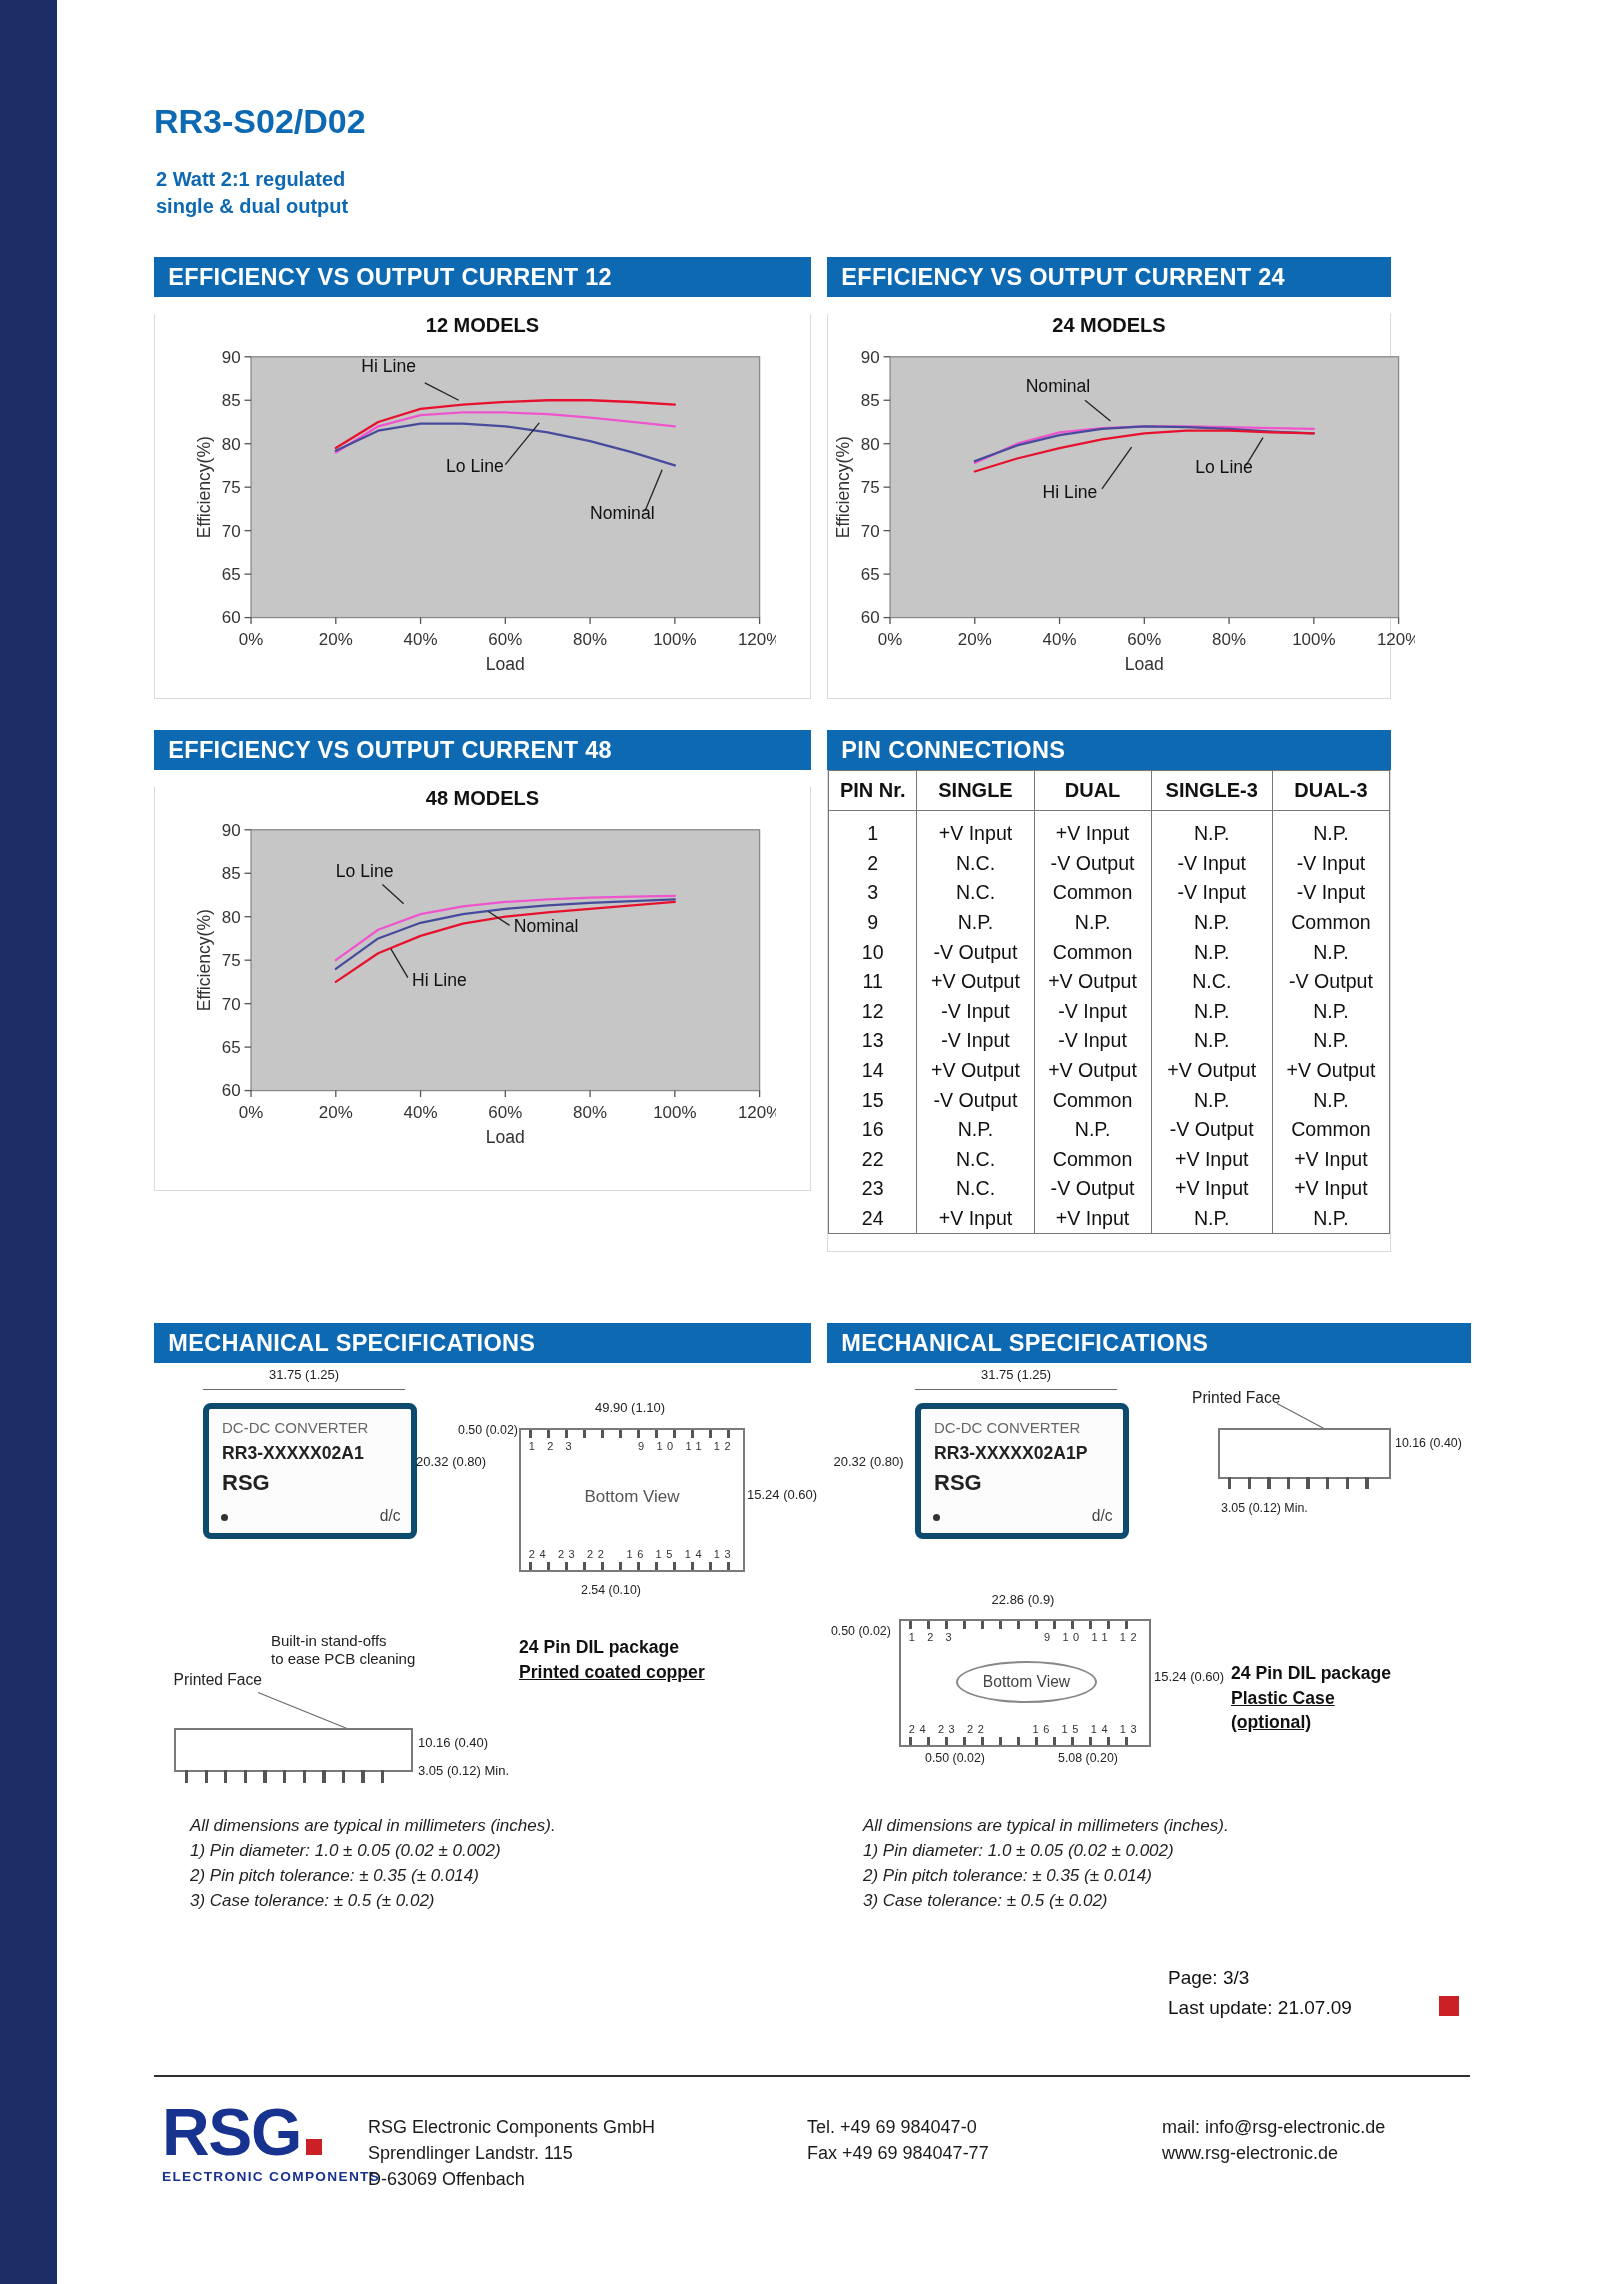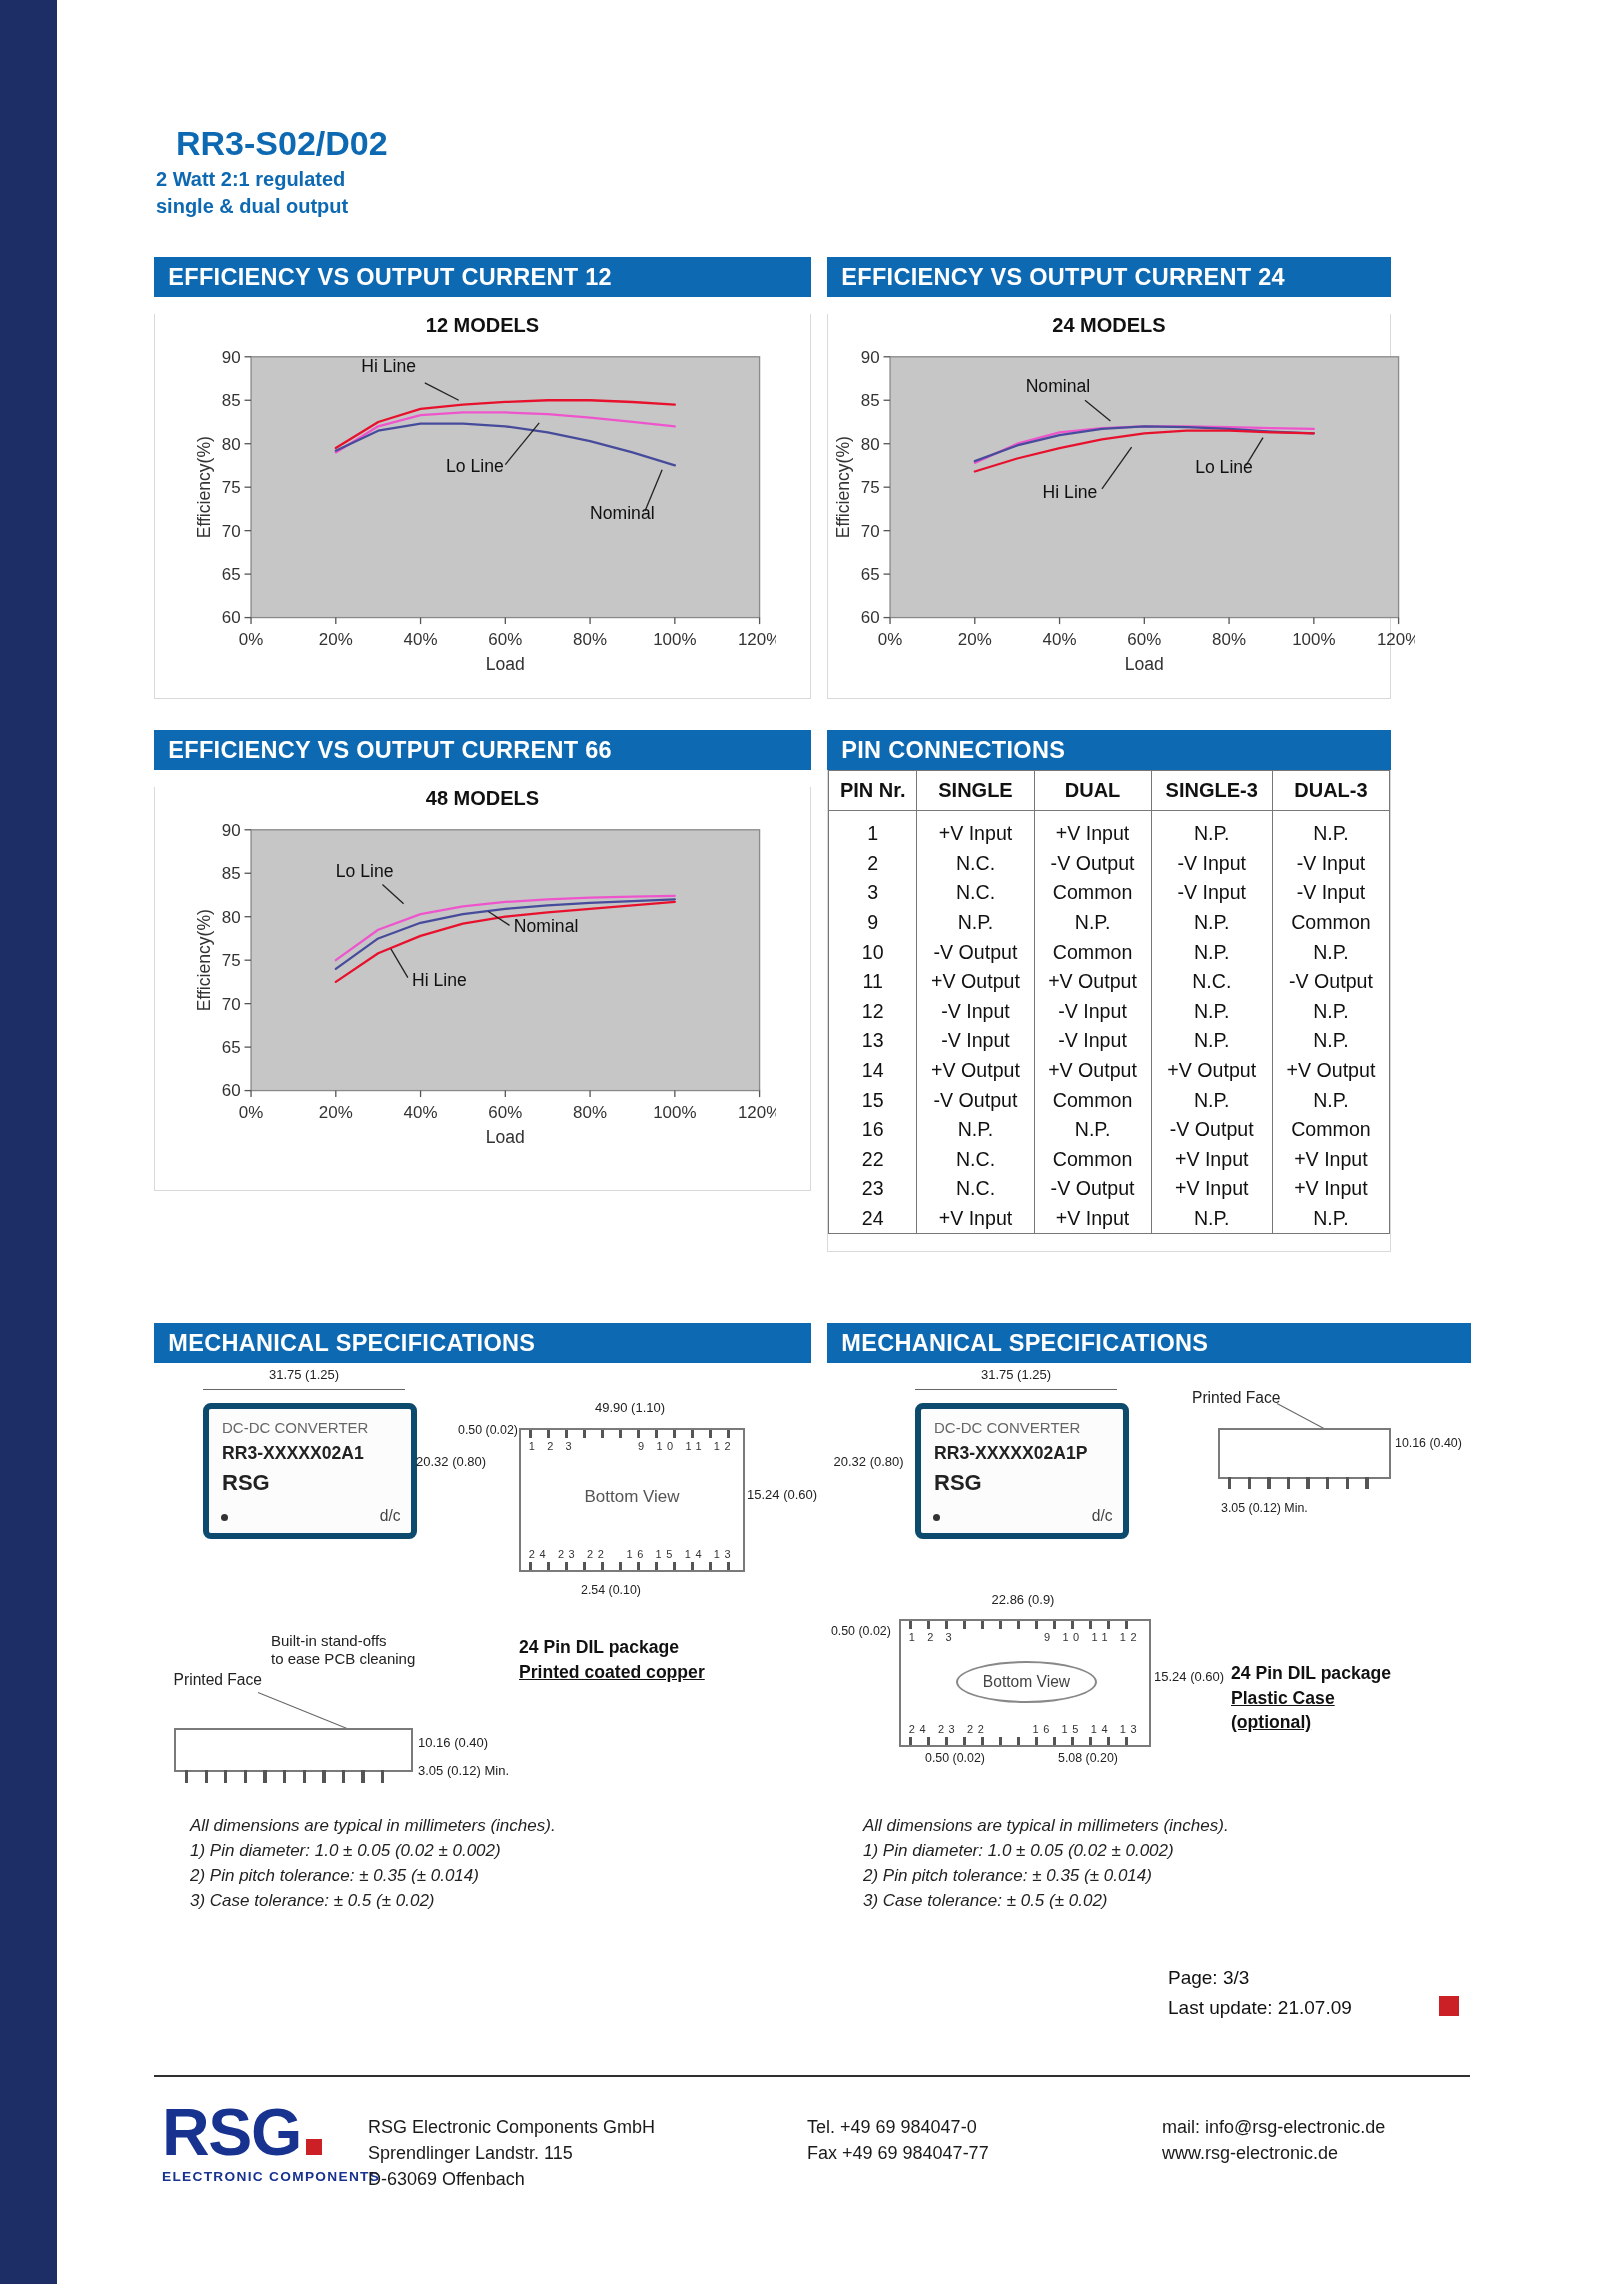--- a/index.html
+++ b/index.html
@@ -1,19 +1,19 @@
 <!DOCTYPE html>
 <html style="font-size:10.4px"><head>
 <meta charset="utf-8">
 <style>
   html,body{margin:0;padding:0;background:#e8e8e8;}
   .page{position:relative;width:1616px;height:2284px;background:#ffffff;
         font-family:"Liberation Sans",sans-serif;overflow:hidden;margin:0 auto;}
   .sidebar{position:absolute;left:0;top:0;width:57px;height:2284px;background:#1d2d66;}
-  .doc-title{position:absolute;left:154px;top:124px;font-size:34px;font-weight:bold;color:#0e69b3;margin-left:22px;}
+  .doc-title{position:absolute;left:154px;top:102px;font-size:34px;font-weight:bold;color:#0e69b3;}
   .doc-sub{position:absolute;left:156px;top:166px;font-size:20px;font-weight:bold;color:#0e69b3;line-height:27px;}
   .panel{position:absolute;border-radius:26px;}
   .panel .hdr{background:#0e69b3;color:#ffffff;font-weight:bold;font-size:23.5px;height:40px;
               line-height:40px;padding-left:14.3px;letter-spacing:0.3px;}
   .panel .bd{background:#ffffff;border:1.3px solid #d9d9d9;border-top:none;position:relative;box-sizing:border-box;}
   .panel .bd.noborder{border:none;}
   .chart-title{text-align:center;margin-top:17px;font-size:20px;font-weight:bold;color:#111;}
   .chart{display:block;margin:10.4px auto 0;}
   
   .pin-table{border-collapse:collapse;width:100%;border:1.3px solid #777;}
@@ -157,21 +157,21 @@
           <text x="303" y="68.33333333333334" font-size="27" fill="#111" text-anchor="start">Nominal</text>
           <line x1="420" y1="217.66666666666669" x2="465.5" y2="153.66666666666674" stroke="#222" stroke-width="2"></line>
           <text x="329" y="231.00000000000006" font-size="27" fill="#111" text-anchor="start">Hi Line</text>
           <line x1="641" y1="181.66666666666669" x2="667" y2="138.99999999999994" stroke="#222" stroke-width="2"></line>
           <text x="563" y="193.66666666666674" font-size="27" fill="#111" text-anchor="start">Lo Line</text>
         </svg>
     </div>
   </section>
 
   <section class="panel" style="left:154px;top:730px;width:657px;">
-    <div class="hdr">EFFICIENCY VS OUTPUT CURRENT 66</div>
+    <div class="hdr">EFFICIENCY VS OUTPUT CURRENT 48</div>
     <div class="bd" style="height:404px;">
       <div class="chart-title">48 MODELS</div>
       <svg class="chart" id="chart-2" viewBox="0 0 900 500" width="587" height="326">
           <rect x="95" y="15" width="780" height="400" fill="#c6c6c6" stroke="#8a8a8a" stroke-width="2"></rect>
           <line x1="85" y1="15" x2="95" y2="15" stroke="#555" stroke-width="2"></line>
           <text x="79" y="24" text-anchor="end" font-size="26" fill="#333">90</text>
           <line x1="85" y1="81.66666666666666" x2="95" y2="81.66666666666666" stroke="#555" stroke-width="2"></line>
           <text x="79" y="90.66666666666666" text-anchor="end" font-size="26" fill="#333">85</text>
           <line x1="85" y1="148.33333333333331" x2="95" y2="148.33333333333331" stroke="#555" stroke-width="2"></line>
           <text x="79" y="157.33333333333331" text-anchor="end" font-size="26" fill="#333">80</text>

